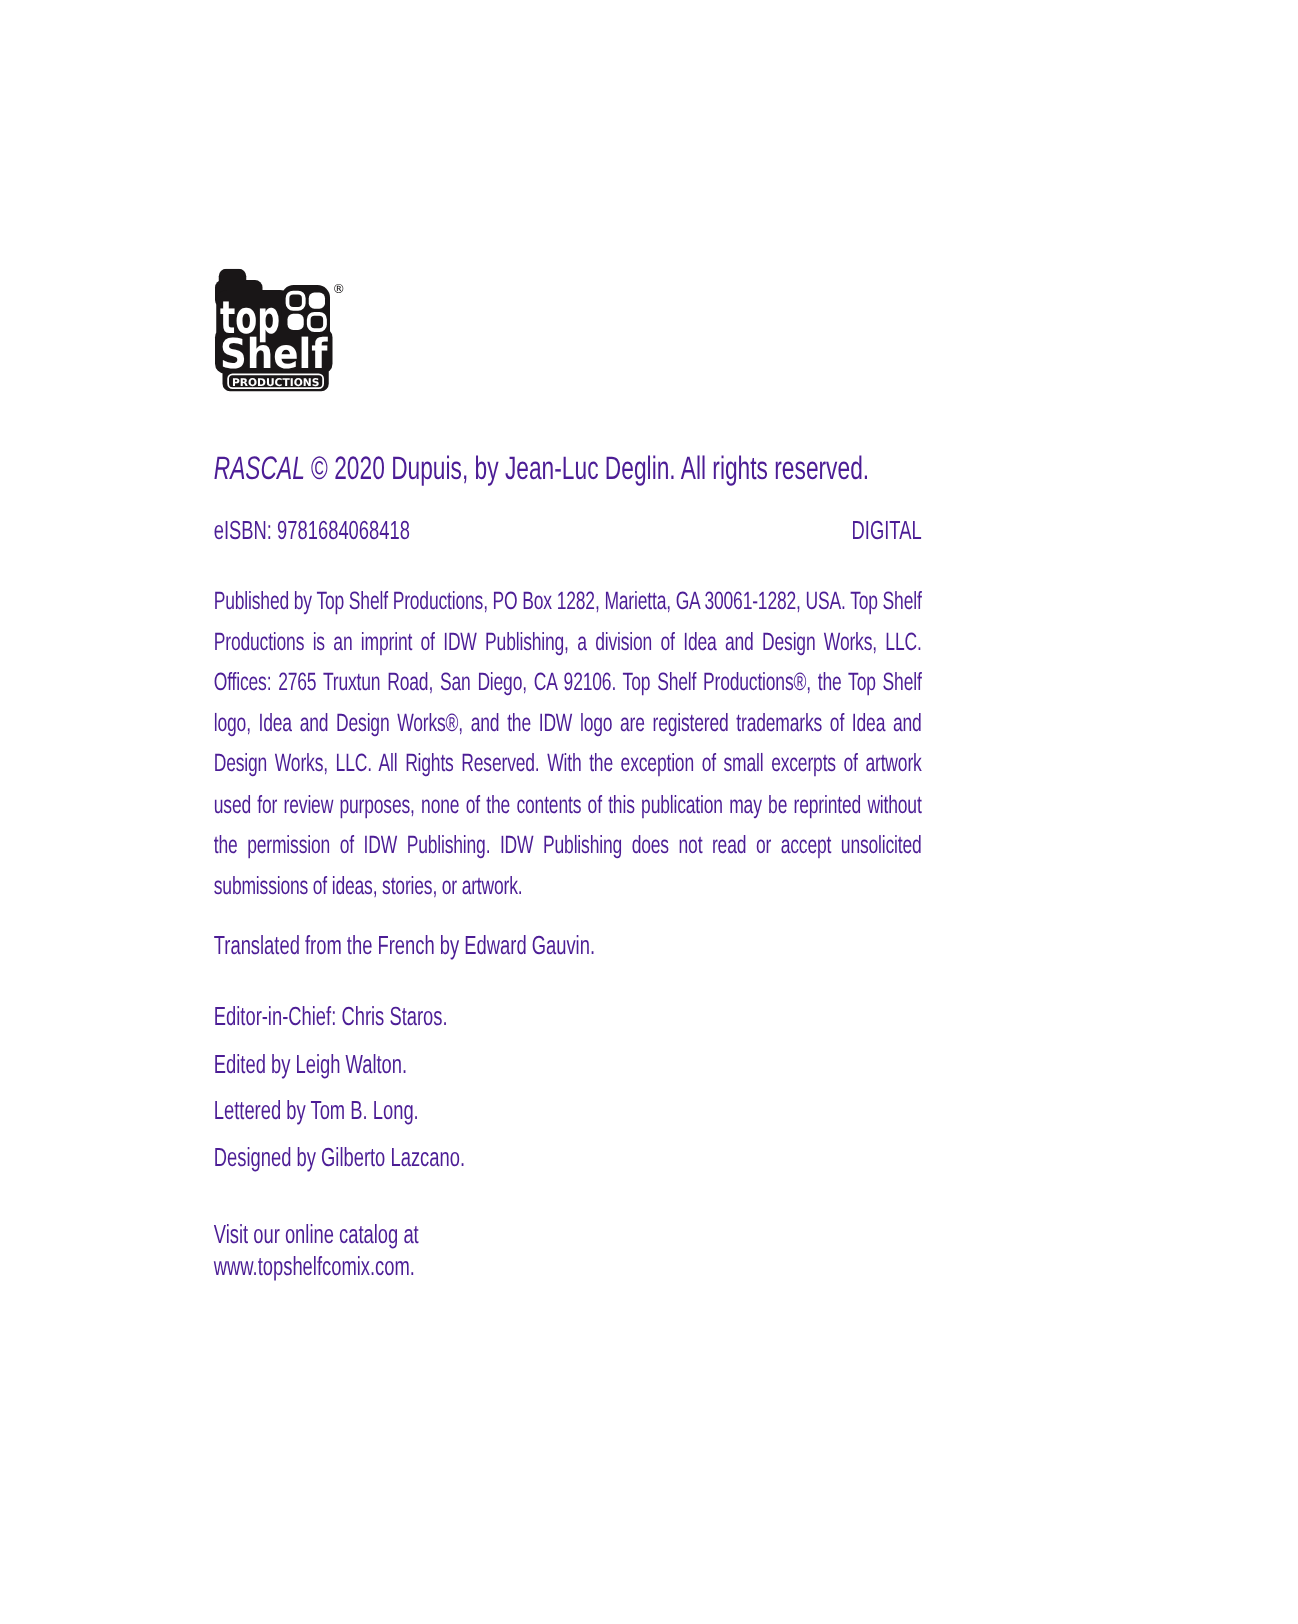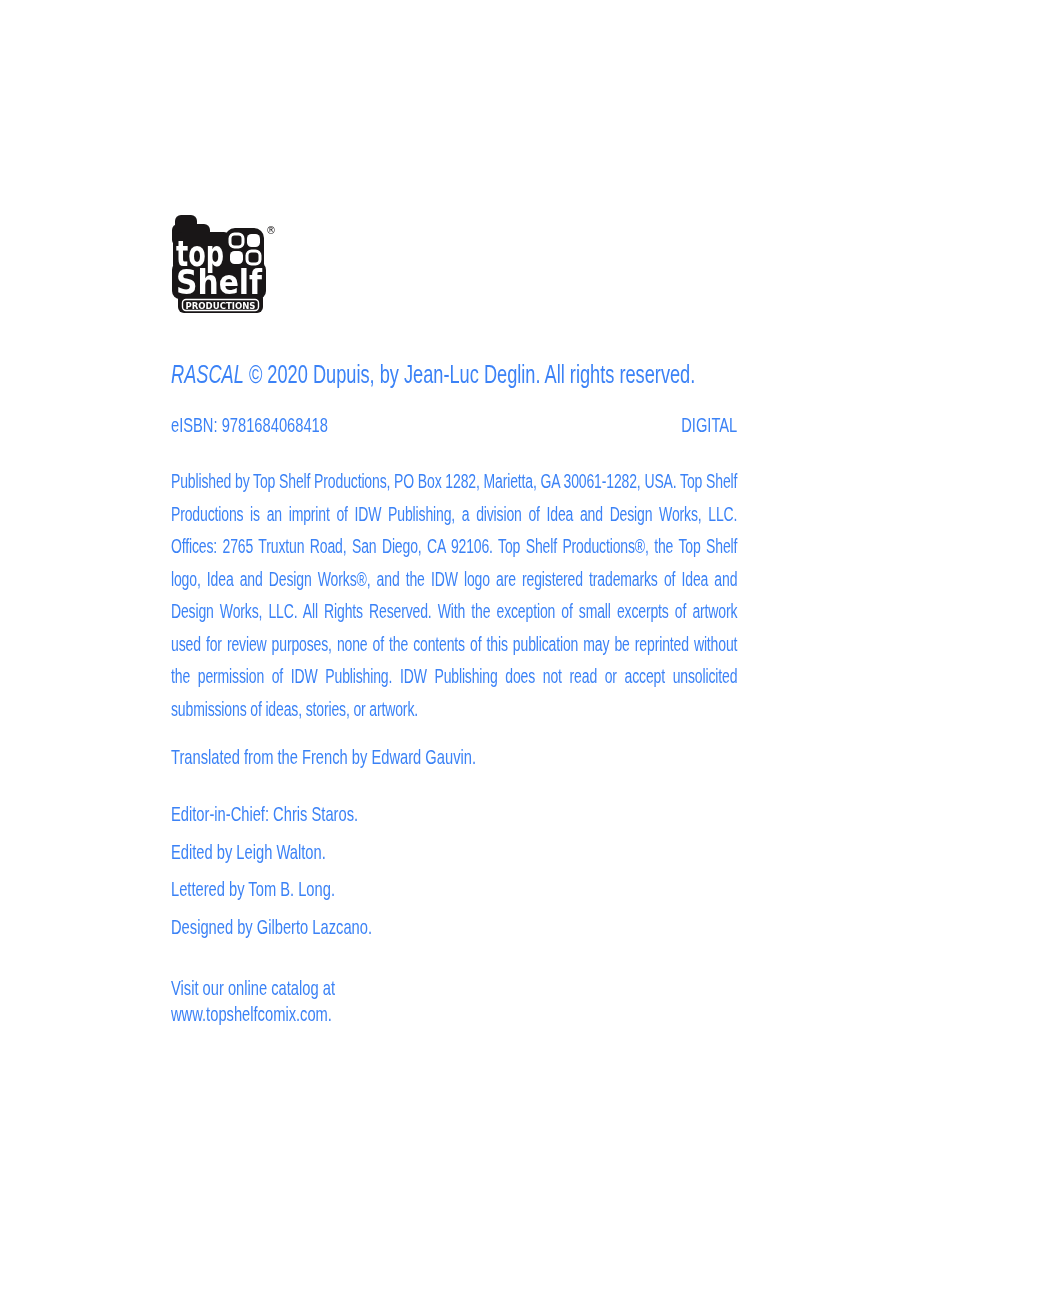--- a/index.html
+++ b/index.html
@@ -5,21 +5,21 @@
   html, body {
     margin: 0;
     padding: 0;
     background: #ffffff;
   }
   .page {
     position: relative;
     width: 1038px;
     height: 1299px;
     background: #ffffff;
-    color: #3b82f6;
+    color: #4c1d95;
     font-family: "Liberation Sans", sans-serif;
     overflow: hidden;
   }
   
   .cond {
     transform: scaleX(0.7);
     transform-origin: 0 0;
   }
   .block {
     position: absolute;

